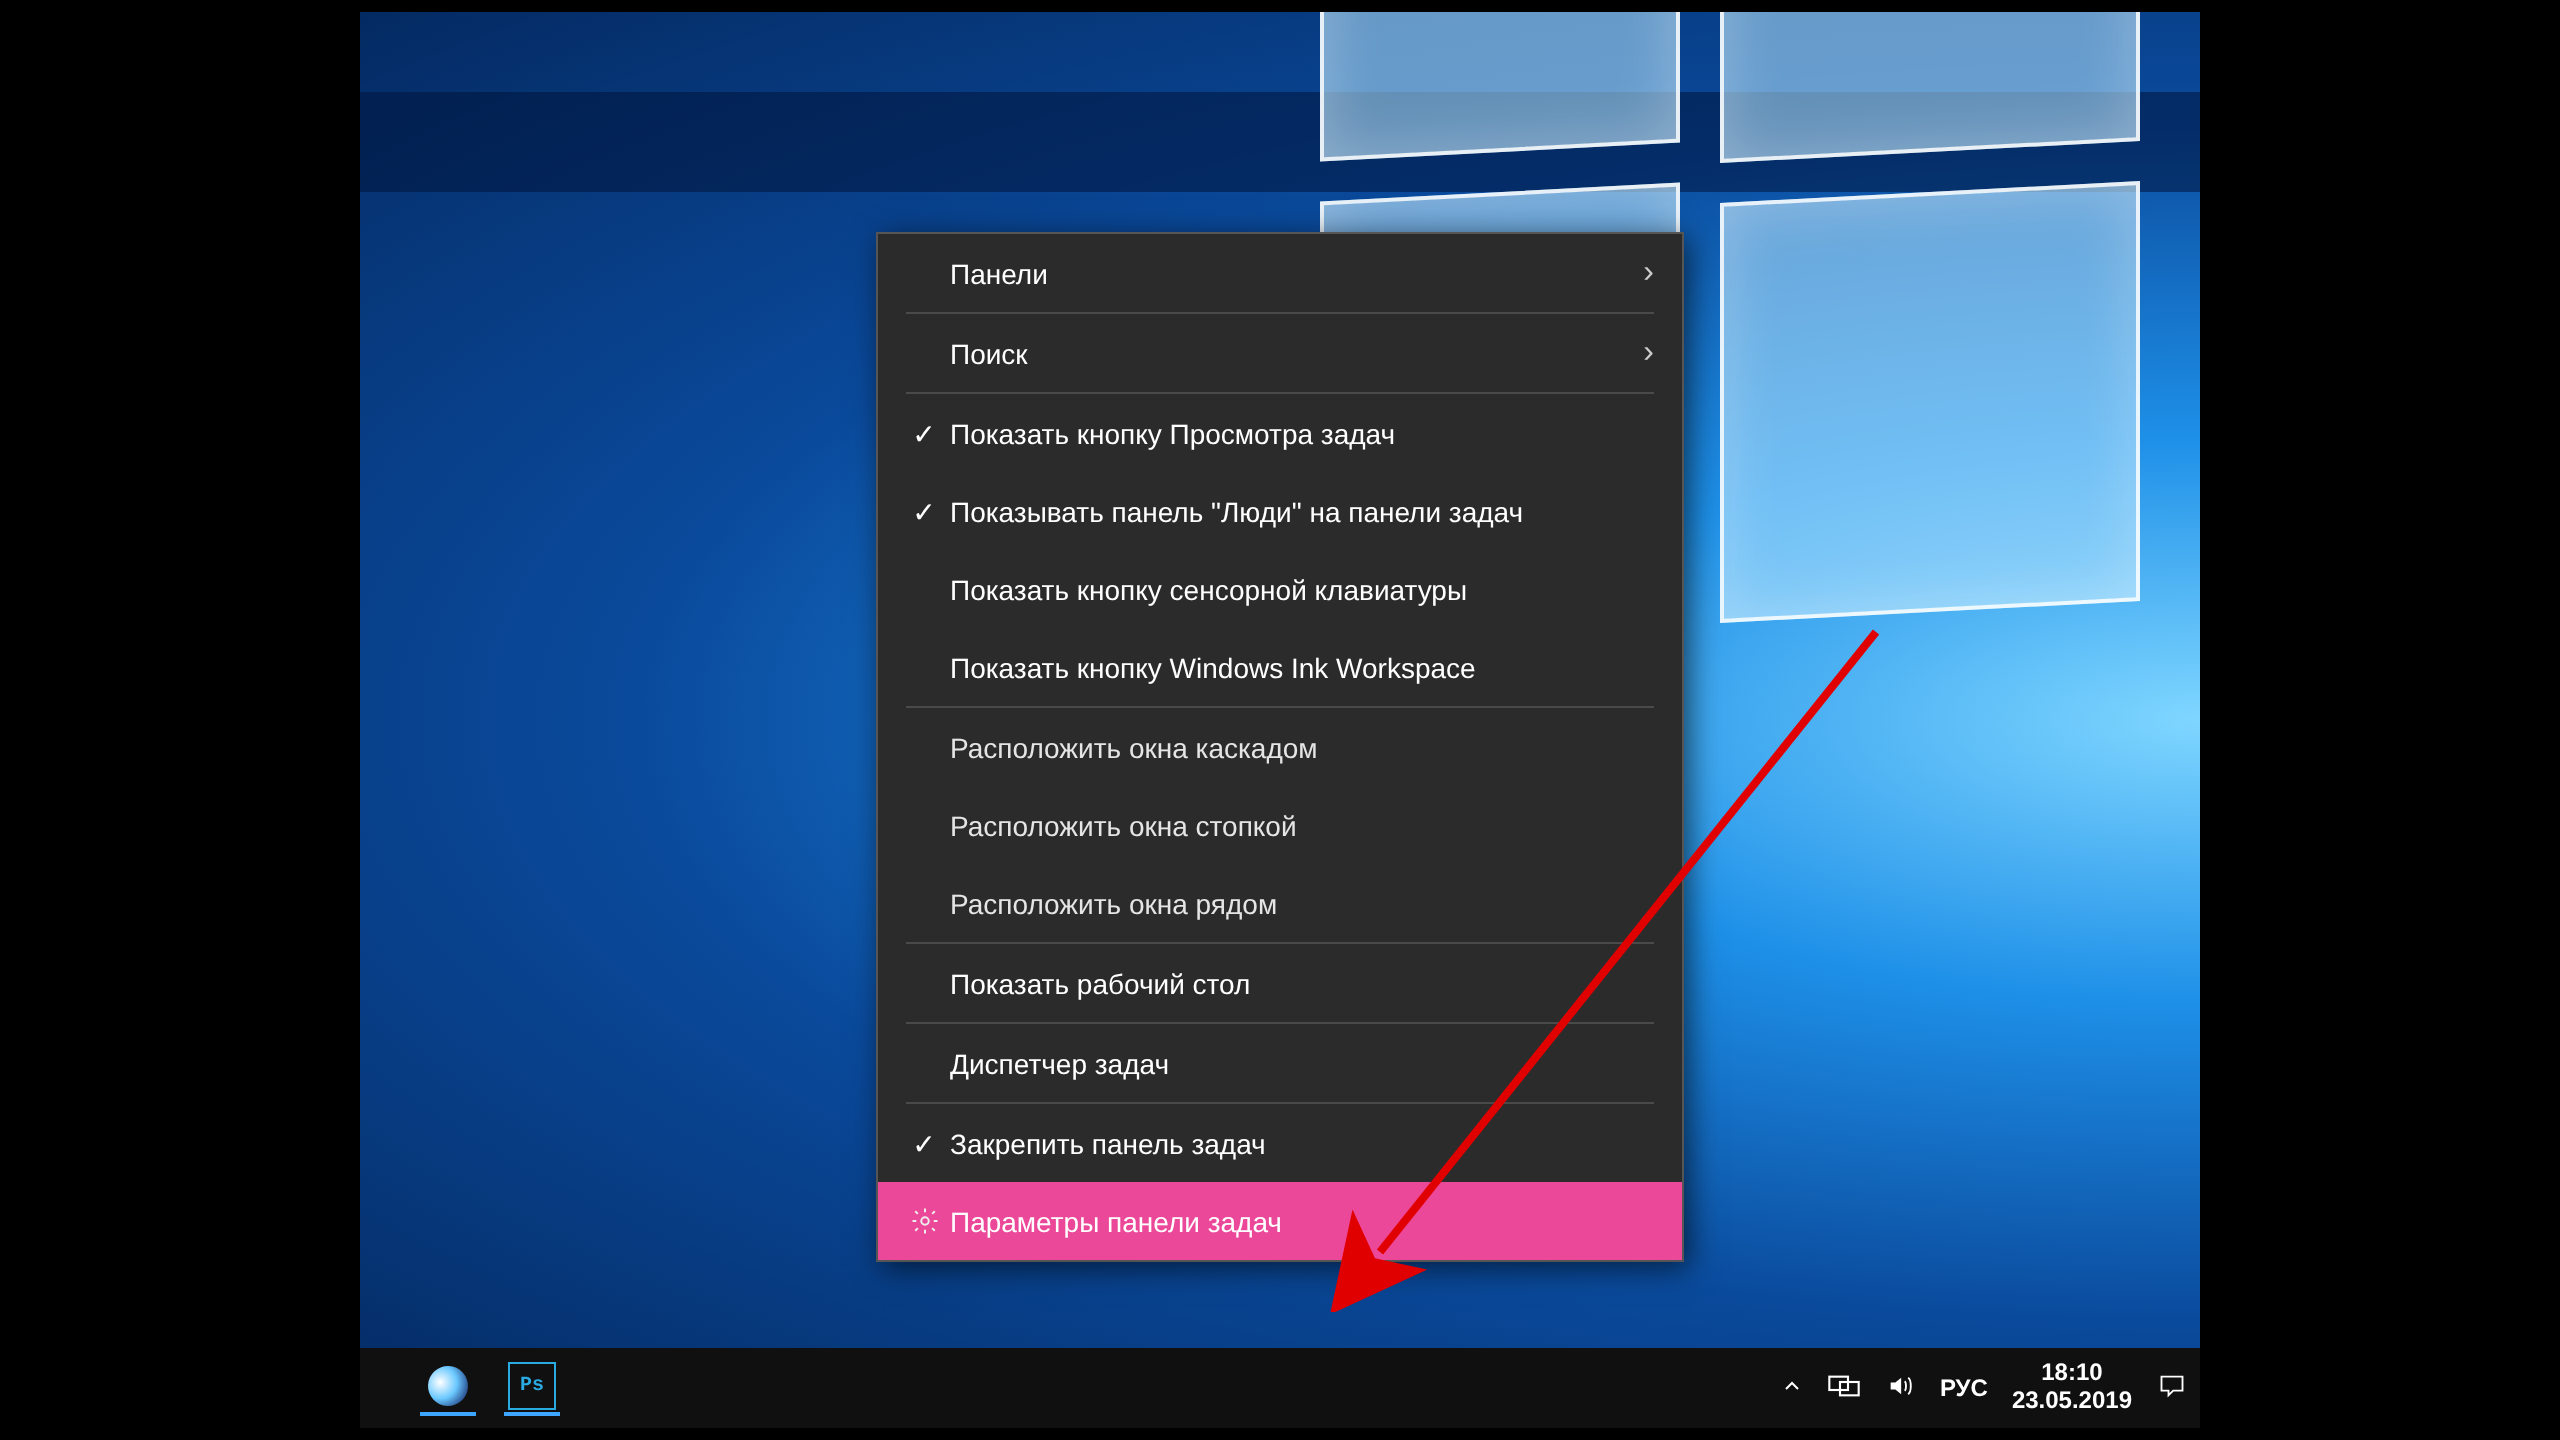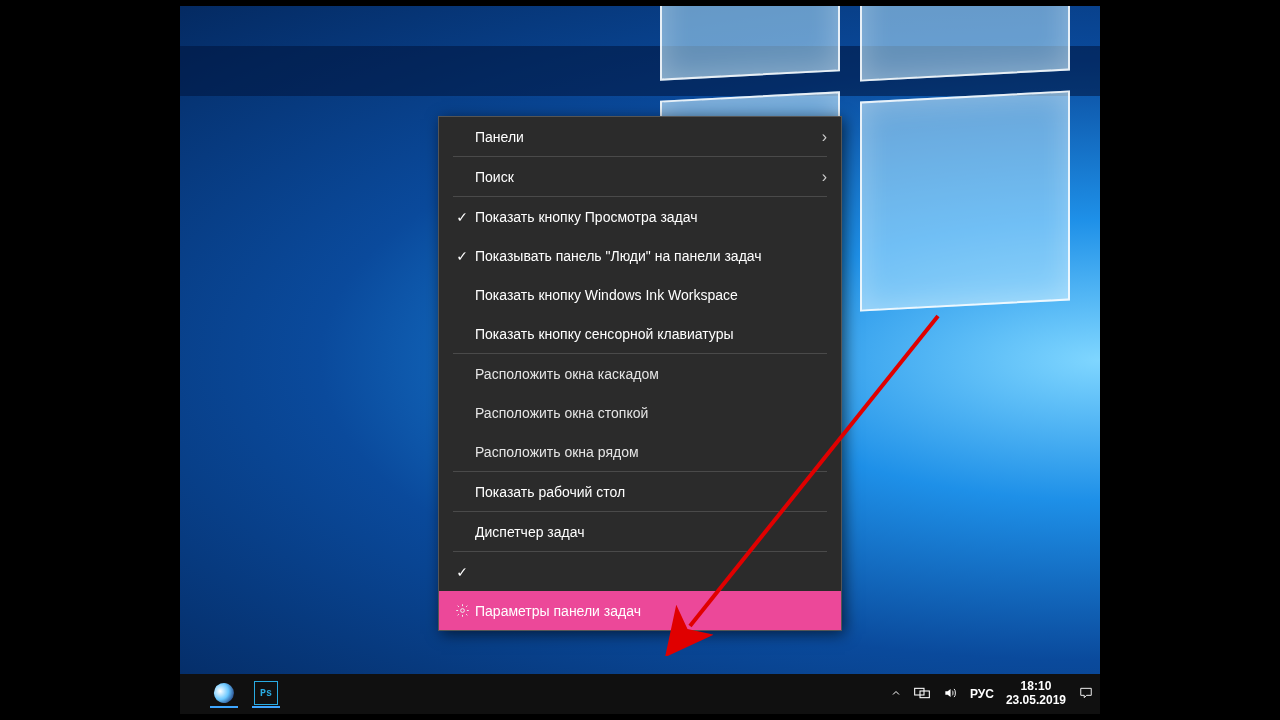--- a/index.html
+++ b/index.html
@@ -120,25 +120,25 @@
       <span class="label">Показать кнопку Просмотра задач</span>
     </div>
     <div class="ctx-item">
       <span class="slot">
           <span class="check">✓</span>
         </span>
       <span class="label">Показывать панель "Люди" на панели задач</span>
     </div>
     <div class="ctx-item">
       <span class="slot"></span>
+      <span class="label">Показать кнопку сенсорной клавиатуры</span>
+    </div>
+    <div class="ctx-item">
+      <span class="slot"></span>
       <span class="label">Показать кнопку Windows Ink Workspace</span>
-    </div>
-    <div class="ctx-item">
-      <span class="slot"></span>
-      <span class="label">Показать кнопку сенсорной клавиатуры</span>
     </div>
     <div class="ctx-sep"></div>
 
     <div class="ctx-item disabled">
       <span class="slot"></span>
       <span class="label">Расположить окна каскадом</span>
     </div>
     <div class="ctx-item disabled">
       <span class="slot"></span>
       <span class="label">Расположить окна стопкой</span>
@@ -158,20 +158,21 @@
     <div class="ctx-item">
       <span class="slot"></span>
       <span class="label">Диспетчер задач</span>
     </div>
     <div class="ctx-sep"></div>
 
     <div class="ctx-item">
       <span class="slot">
           <span class="check">✓</span>
         </span>
+      <span class="label">Закрепить панель задач</span>
     </div>
     <div class="ctx-item hover">
       <span class="slot">
         <svg class="gear-svg" width="15" height="15" viewBox="0 0 24 24" stroke-width="1.6">
           <circle cx="12" cy="12" r="3"></circle>
           <path d="M12 2v3M12 19v3M4.2 4.2l2.1 2.1M17.7 17.7l2.1 2.1M2 12h3M19 12h3M4.2 19.8l2.1-2.1M17.7 6.3l2.1-2.1"></path>
         </svg>
       </span>
       <span class="label">Параметры панели задач</span>
     </div>

